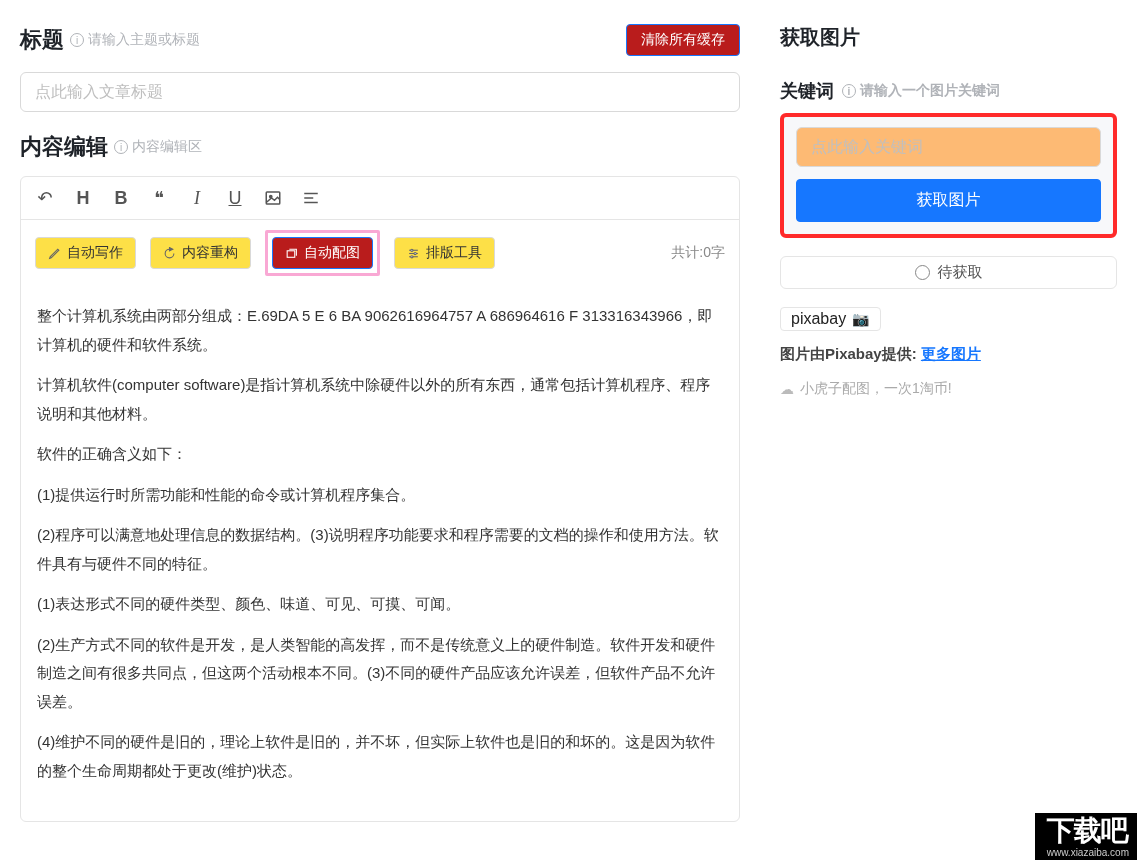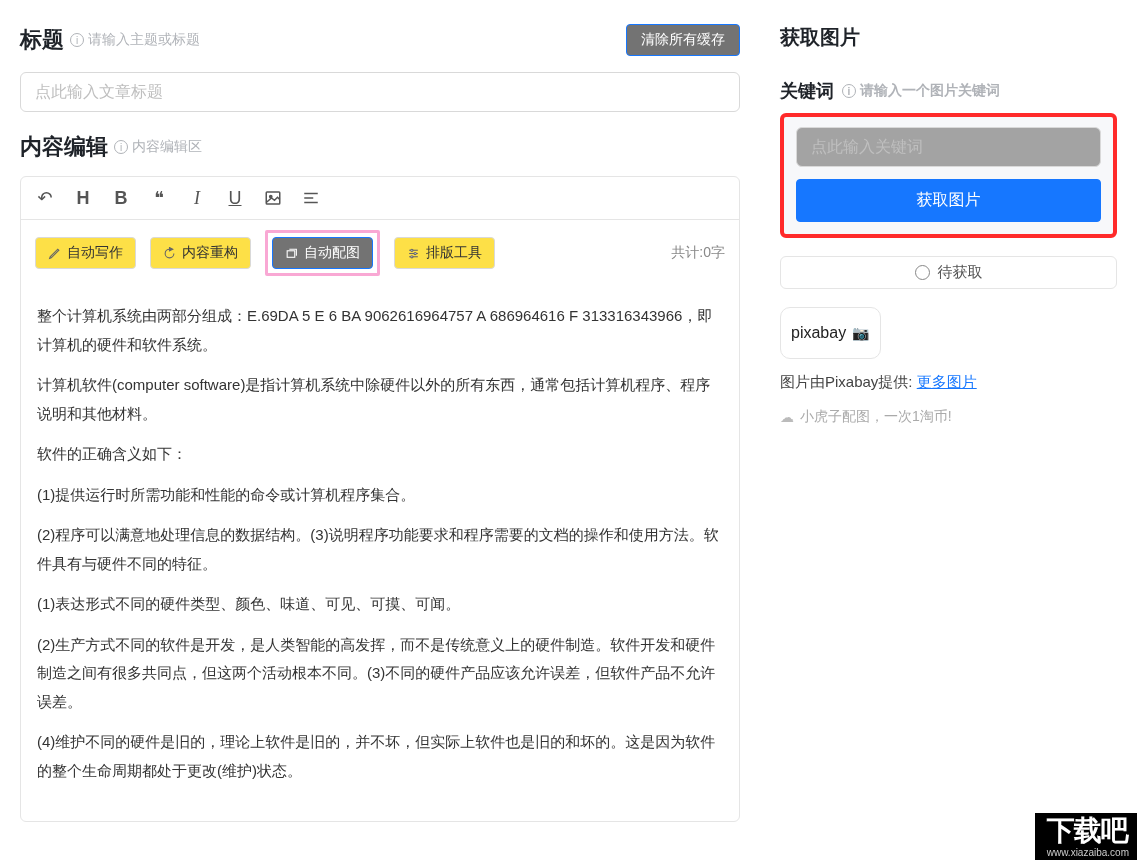--- a/index.html
+++ b/index.html
@@ -60,21 +60,21 @@
   padding: 6px 14px;
   border-radius: 4px;
   font-size: 14px;
   color: #333;
   cursor: pointer;
   display: inline-flex;
   align-items: center;
   gap: 6px;
 }
 .btn-primary {
-  background: #737373;
+  background: #b91c1c;
   border-color: #1677ff;
   color: #fff;
 }
 .btn-primary-wide {
   background: #1677ff;
   border-color: #1677ff;
   color: #fff;
   padding: 10px 0;
   width: 100%;
   justify-content: center;
@@ -163,21 +163,21 @@
   color: #b0b3b8;
   font-weight: bold;
 }
 .red-panel {
   border: 4px solid #ff2a2a;
   border-radius: 6px;
   padding: 10px 12px 12px 12px;
   background: #f7f8fa;
   margin-bottom: 18px;
 }
-.red-panel .input-box { margin-bottom: 12px; background: #a3a3a3; }
+.red-panel .input-box { margin-bottom: 12px; background: #fdba74; }
 .pending-box {
   border: 1px solid #e5e5e5;
   border-radius: 6px;
   padding: 6px 0;
   text-align: center;
   font-size: 15px;
   color: #555;
   margin-bottom: 18px;
   display: flex;
   align-items: center;
@@ -186,36 +186,37 @@
 }
 .pending-box::before {
   content: "";
   width: 13px; height: 13px;
   border: 1.5px solid #888;
   border-radius: 50%;
   display: inline-block;
 }
 .pixabay-logo {
   border: 1px solid #e5e5e5;
-  border-radius: 10px;
+  border-radius: 4px;
   display: inline-flex;
   align-items: center;
   gap: 6px;
-  padding: 16px 10px;
+  padding: 2px 10px;
   font-size: 16px;
   color: #222;
   margin-bottom: 14px;
 }
 .pixabay-logo .cam {
   font-size: 14px;
 }
 .credit-line {
   font-size: 15px;
   color: #444;
   margin-bottom: 16px;
+  font-weight: bold;
 }
 .credit-line a { color: #1677ff; text-decoration: underline; }
 .footer-note {
   font-size: 14px;
   color: #aaa;
   display: flex;
   align-items: center;
   gap: 6px;
 }
 .footer-note::before {

